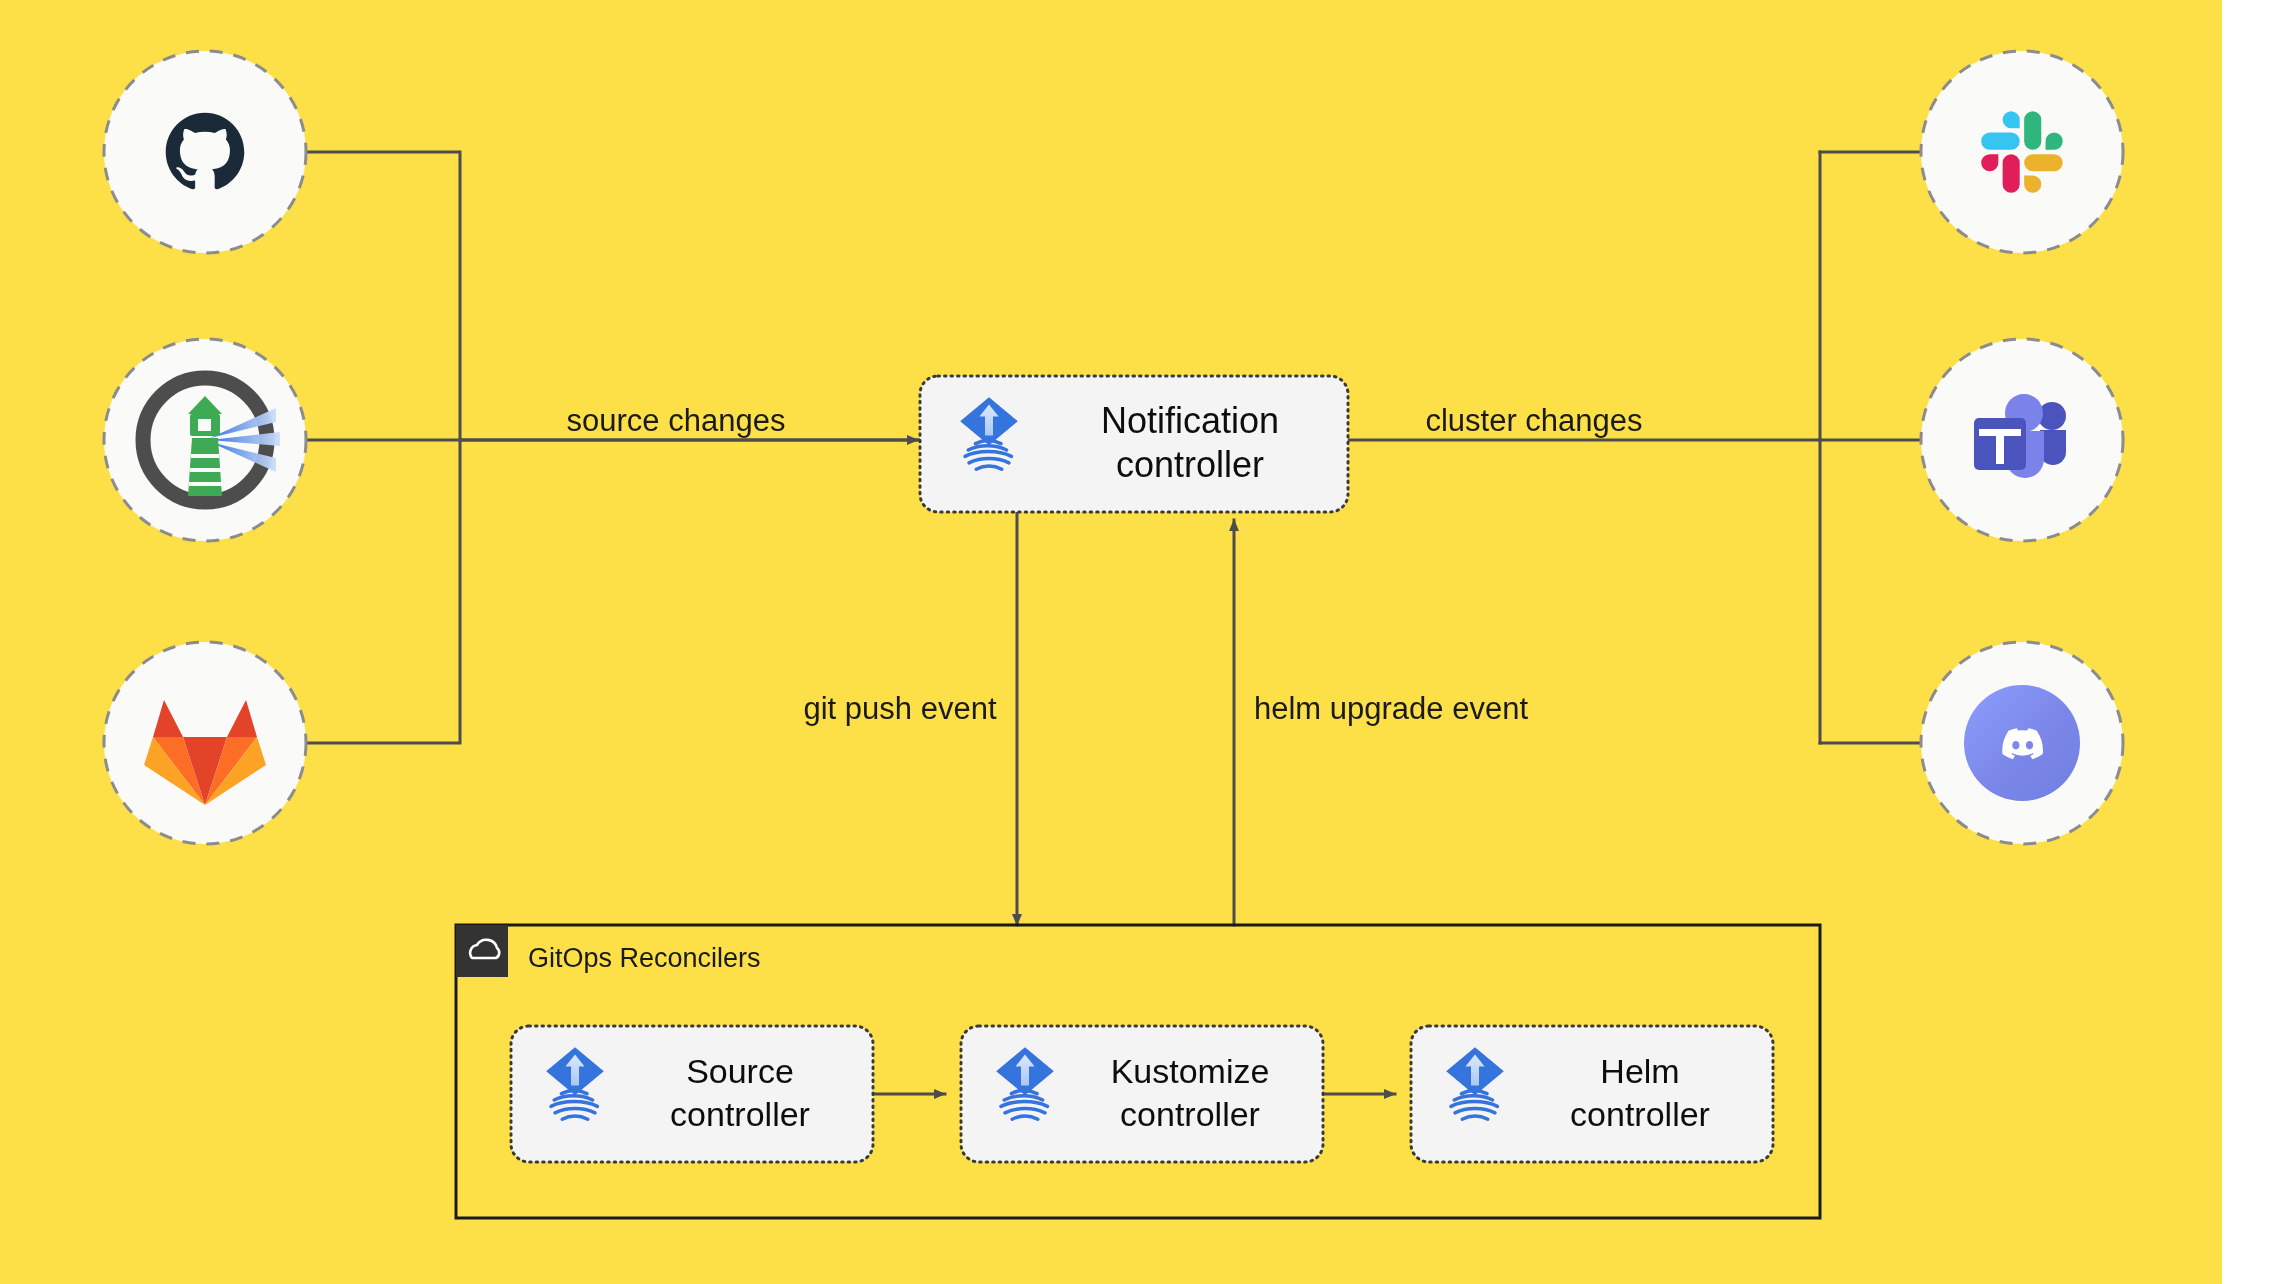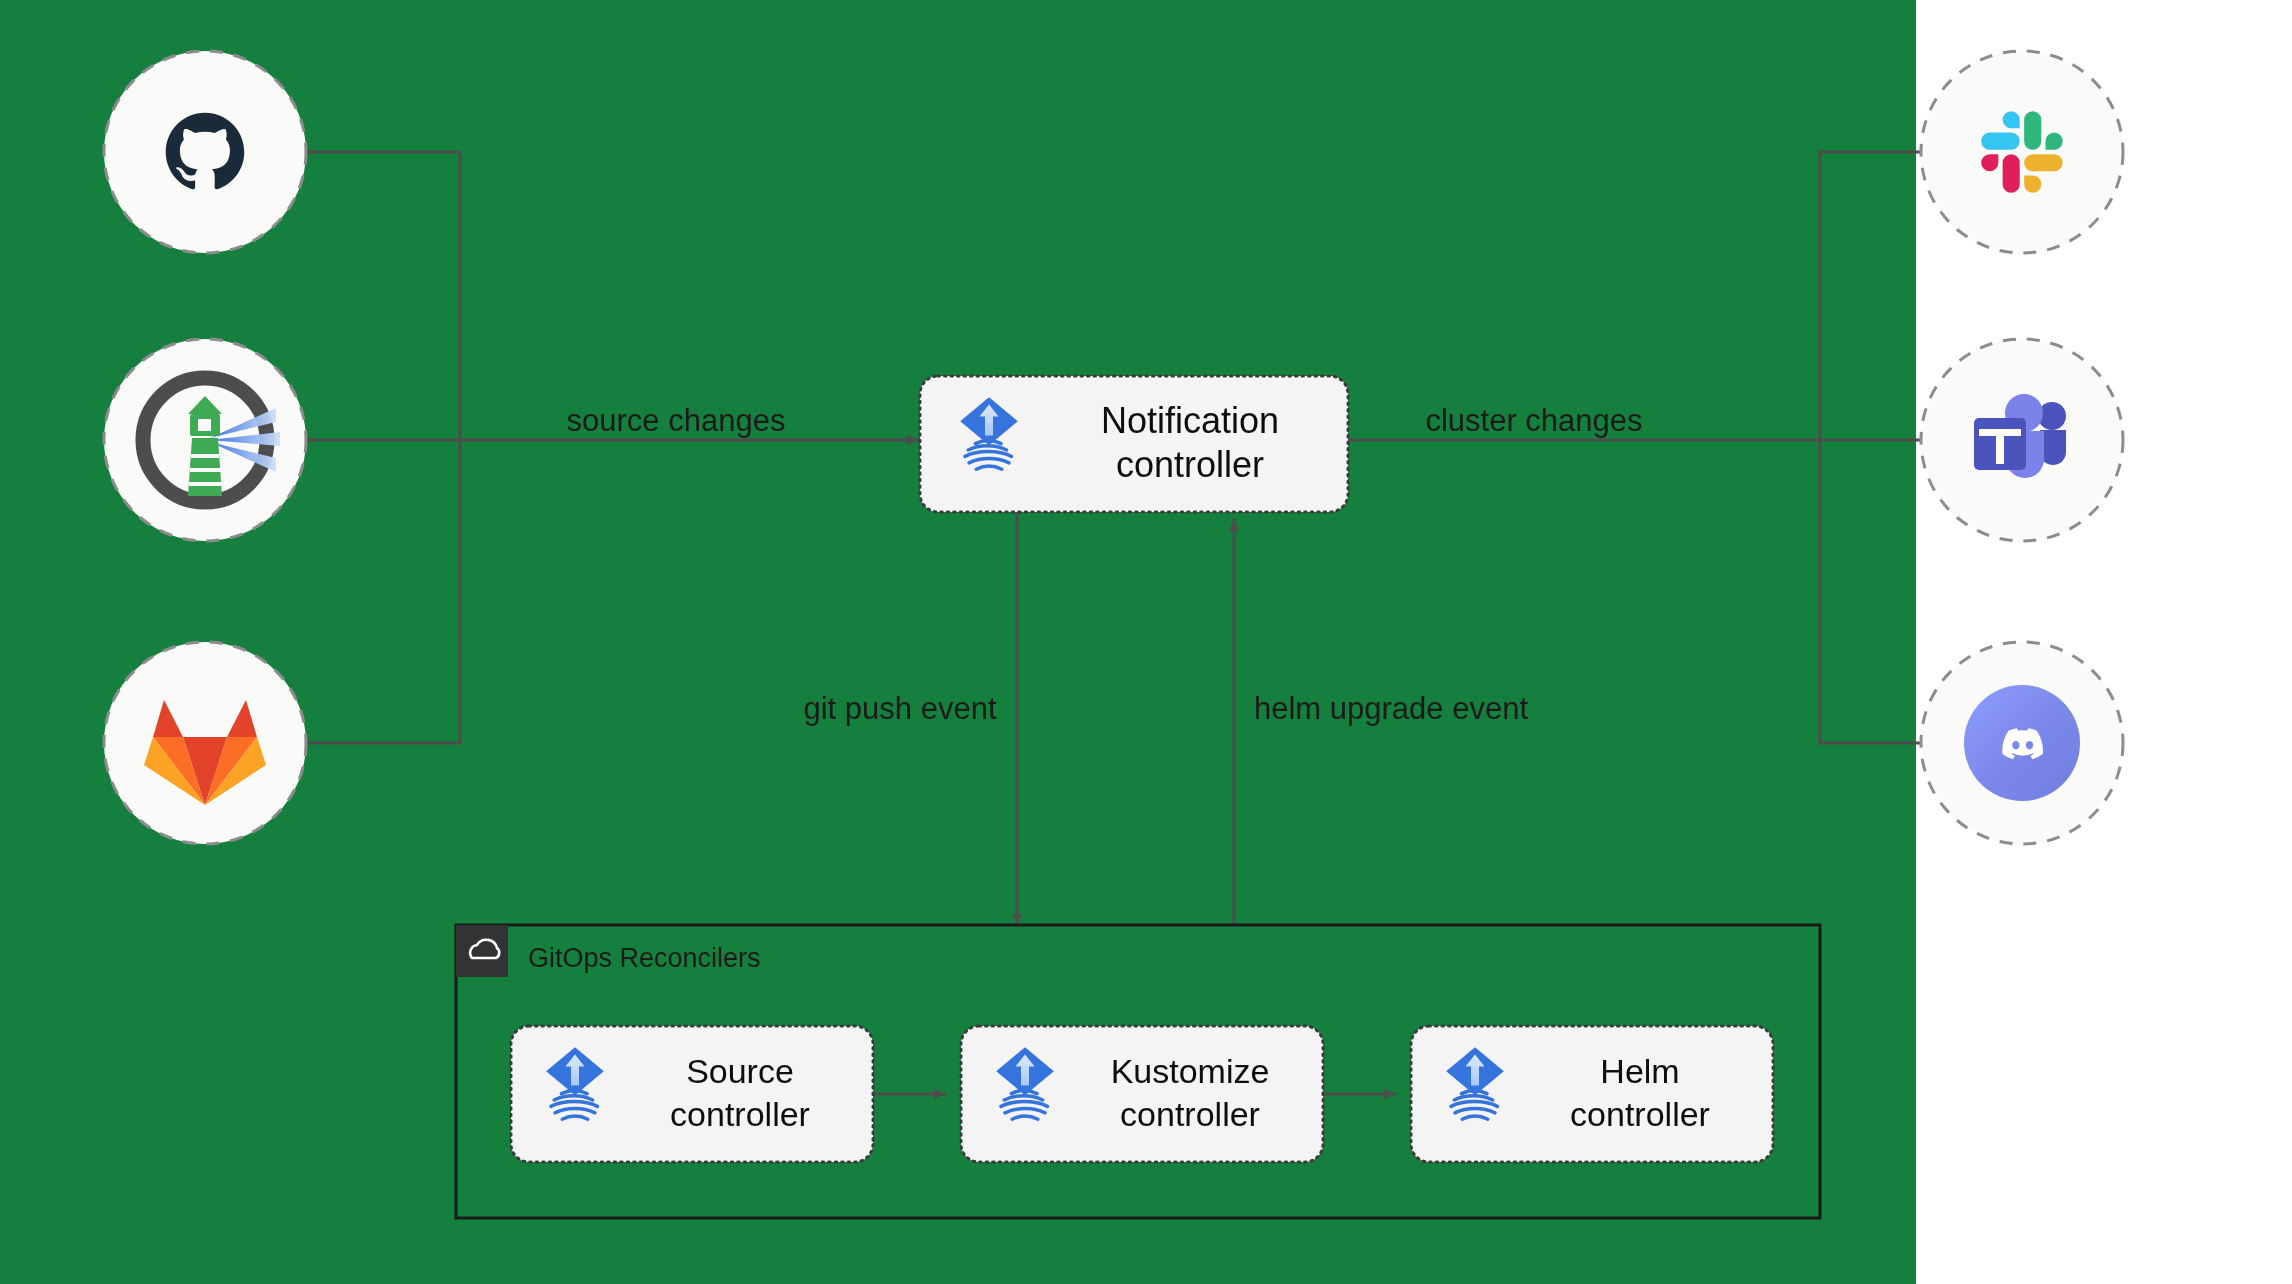--- a/index.html
+++ b/index.html
@@ -8,23 +8,23 @@
     background: #ffffff;
   }
   body {
     width: 2292px;
     height: 1284px;
     font-family: "Liberation Sans", sans-serif;
     overflow: hidden;
   }
   #diagram-root {
     position: relative;
-    width: 1916px;
+    width: 2222px;
     height: 1284px;
-    background: #15803d;
+    background: #fde047;
   }
   svg.canvas {
     position: absolute;
     top: 0;
     left: 0;
     width: 2292px;
     height: 1284px;
     display: block;
   }
   .edge-line {

